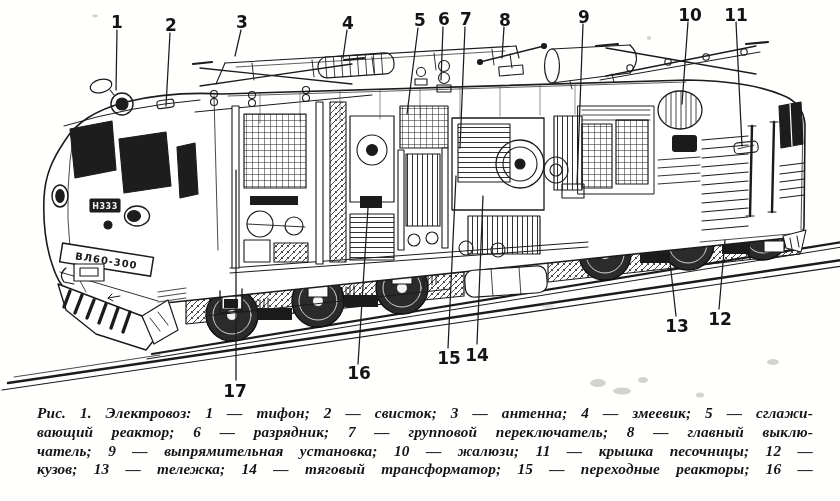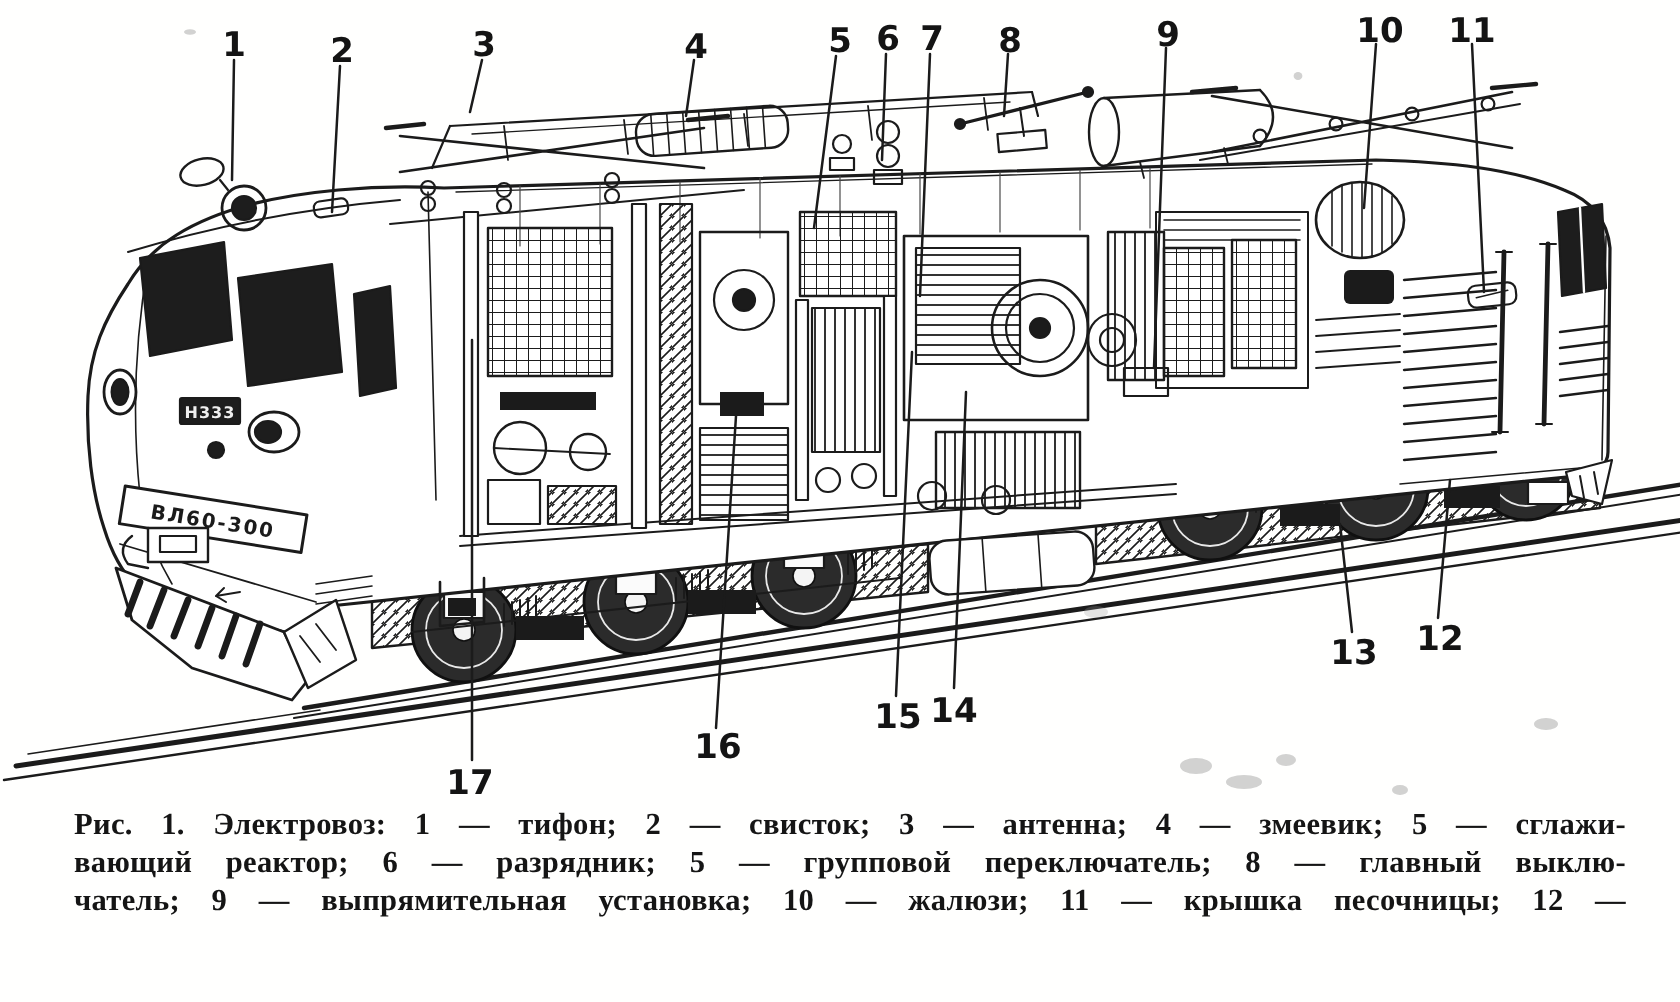--- a/index.html
+++ b/index.html
@@ -1,21 +1,21 @@
 <!DOCTYPE html>
 <html><head>
 <meta charset="utf-8">
 <style>
   html,body{margin:0;padding:0;background:#ffffff;}
   .page{position:relative;width:840px;height:501px;background:#fffffe;overflow:hidden;
         font-family:"Liberation Serif",serif;}
   .page svg{position:absolute;left:0;top:0;}
   .caption{position:absolute;left:37px;top:404px;width:776px;color:#151515;
            font-weight:700;font-size:15.3px;line-height:18.8px;letter-spacing:.15px;}
-  .cap-line{text-align:justify;text-align-last:justify;white-space:normal;}
+  .cap-line{text-align:justify;text-align-last:justify;white-space:normal;font-style:italic;}
   .cap-line.last{text-align-last:left;}
   .num{font-family:"DejaVu Sans",sans-serif;font-weight:700;font-size:17px;fill:#141414;}
   .plate-cab{font-family:"DejaVu Sans",sans-serif;font-weight:700;font-size:8px;fill:#efefef;letter-spacing:.5px;}
   .plate-band{font-family:"DejaVu Sans",sans-serif;font-weight:700;font-size:10px;fill:#1b1b1b;letter-spacing:1px;}
 </style>
 </head>
 <body>
 
 <div class="page">
 
@@ -358,17 +358,18 @@
     <text class="num" x="677" y="332">13</text>
     <text class="num" x="477" y="361">14</text>
     <text class="num" x="449" y="364">15</text>
     <text class="num" x="359" y="379">16</text>
     <text class="num" x="235" y="397">17</text>
   </g>
 </svg>
 
 <div class="caption">
   <div class="cap-line">Рис. 1. Электровоз: 1 — тифон; 2 — свисток; 3 — антенна; 4 — змеевик; 5 — сглажи-</div>
-  <div class="cap-line">вающий реактор; 6 — разрядник; 5 — групповой переключатель; 8 — главный выклю-</div>
+  <div class="cap-line">вающий реактор; 6 — разрядник; 7 — групповой переключатель; 8 — главный выклю-</div>
   <div class="cap-line">чатель; 9 — выпрямительная установка; 10 — жалюзи; 11 — крышка песочницы; 12 —</div>
+  <div class="cap-line">кузов; 13 — тележка; 14 — тяговый трансформатор; 15 — переходные реакторы; 16 —</div>
 </div>
 
 </div>
 
 </body></html>

